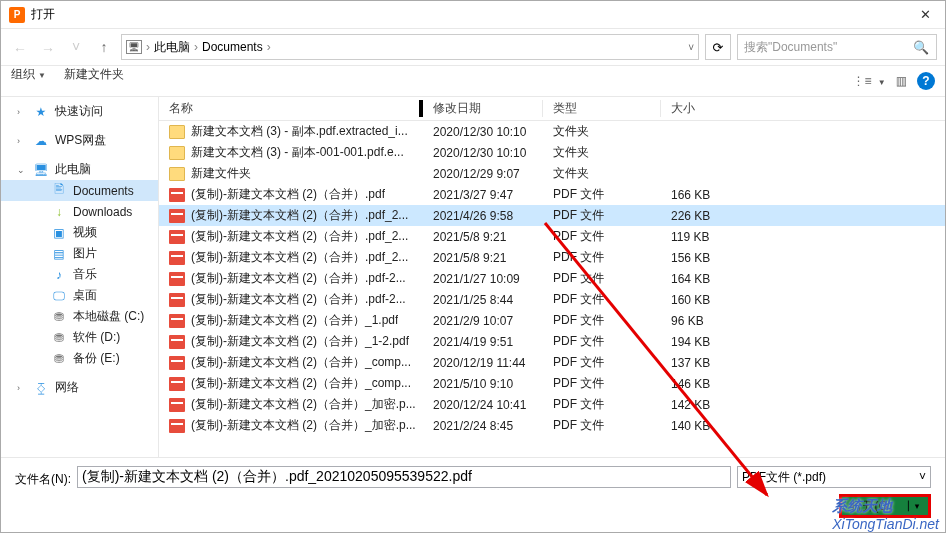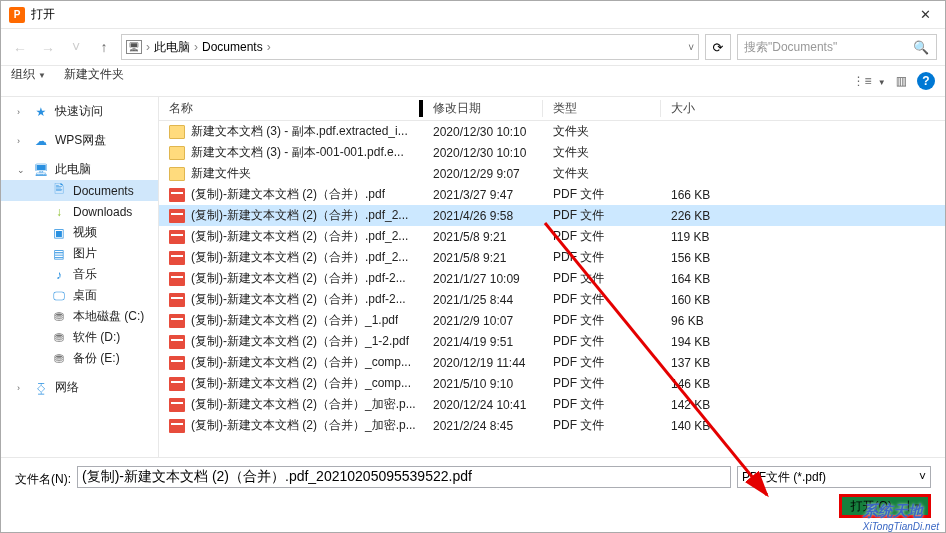--- a/index.html
+++ b/index.html
@@ -55,21 +55,21 @@
 .fn-row { display:flex; align-items:flex-end; gap:6px; font-size:12px; }
 .fn-label { white-space:nowrap; }
 .fn-input { flex:1; height:22px; border:1px solid #abadb3; padding:0 4px; font-size:14px; }
 .type-select { width:194px; height:22px; border:1px solid #abadb3; font-size:12px; padding:0 4px; display:flex; align-items:center; justify-content:space-between; }
 .btn-row { display:flex; justify-content:flex-end; gap:8px; }
 .btn { height:24px; min-width:92px; border:1px solid #adadad; background:#15803d; font-size:12px; display:flex; align-items:center; justify-content:center;gap:12px; }
 .btn.primary { border:3px solid #e40000; }
 .arrow-line { position:absolute; pointer-events:none; }
 .arrow-line svg { overflow:visible; }
 .watermark { position:absolute; right:6px; bottom:0; font-size:15px; font-weight:bold; color:#3a67c4; font-style:italic; text-shadow:0 0 3px rgba(255,255,255,0.8); }
-.watermark small { display:block; font-size:10px; color:#3a67c4; font-weight:normal; text-align:right; }
+.watermark small { display:block; font-size:14px; color:#3a67c4; font-weight:normal; text-align:right; }
 </style>
 </head>
 <body>
 
 <div class="window">
 
   <div class="titlebar">
     <span class="app-icon">P</span>
     <span>打开</span>
     <span class="spacer"></span>

